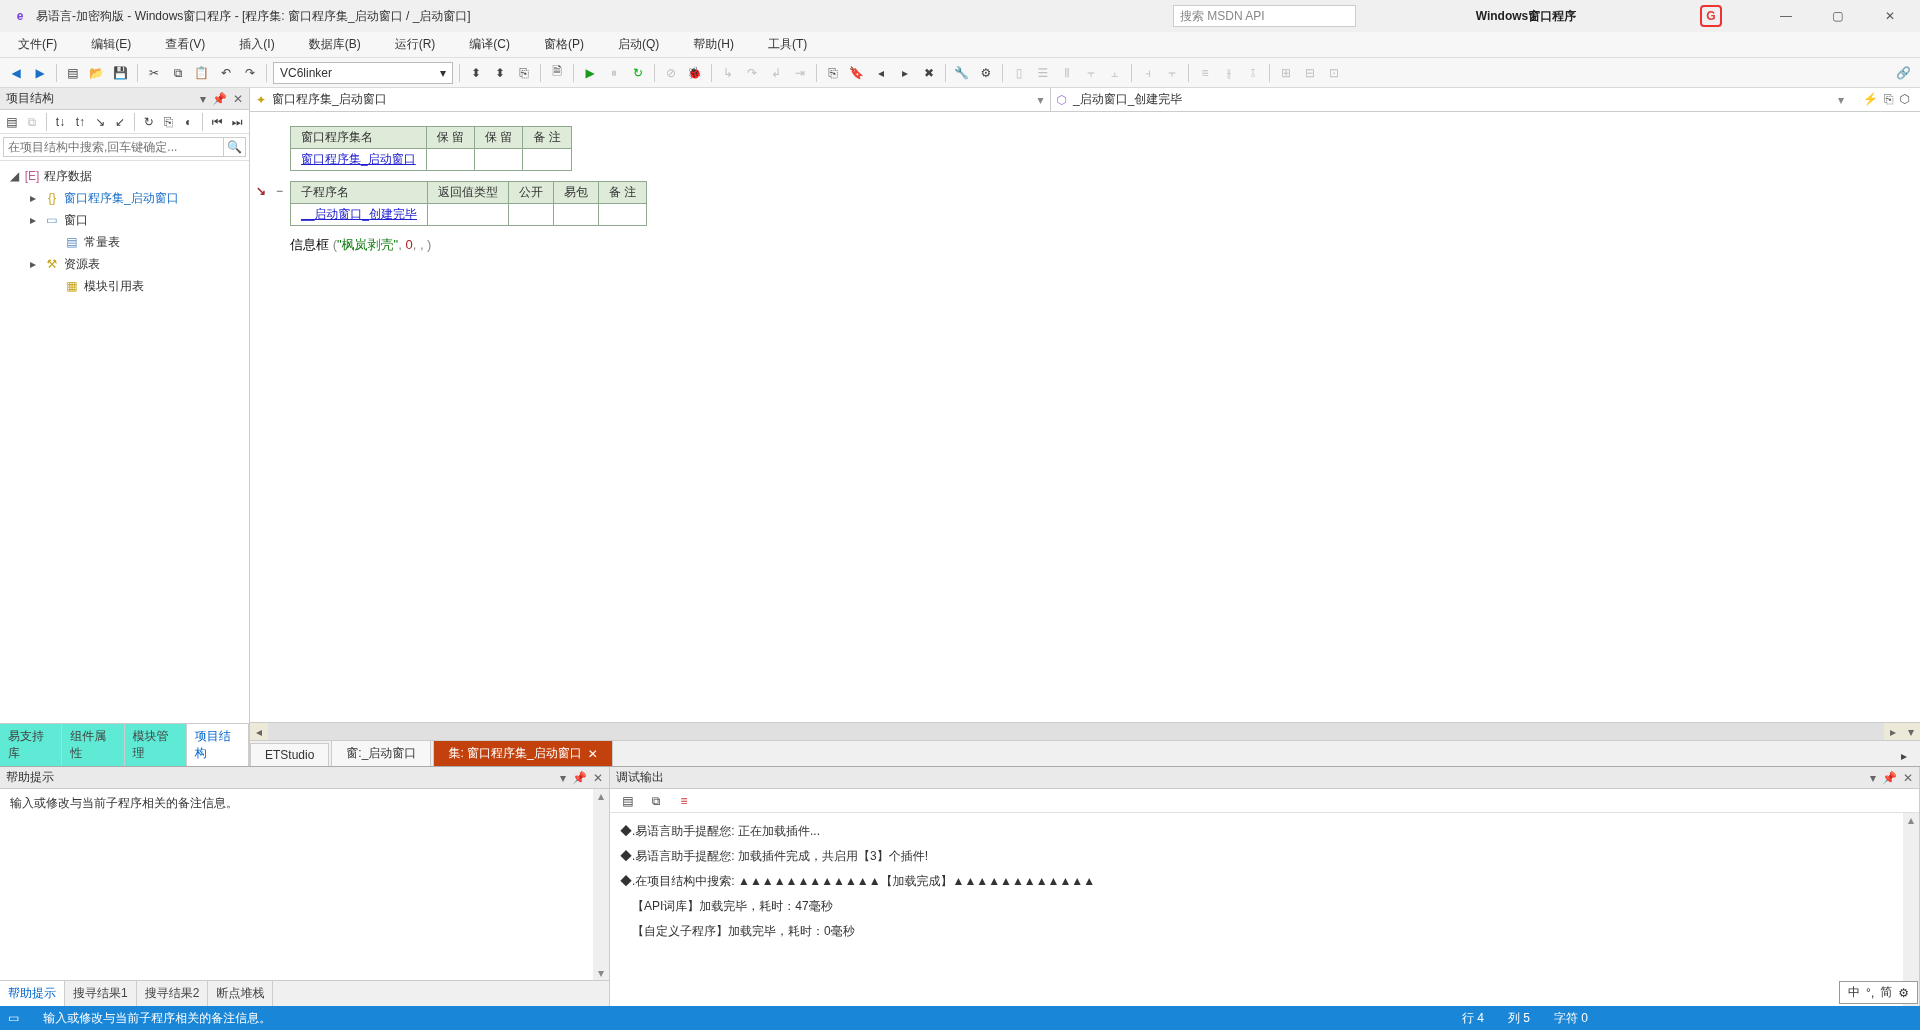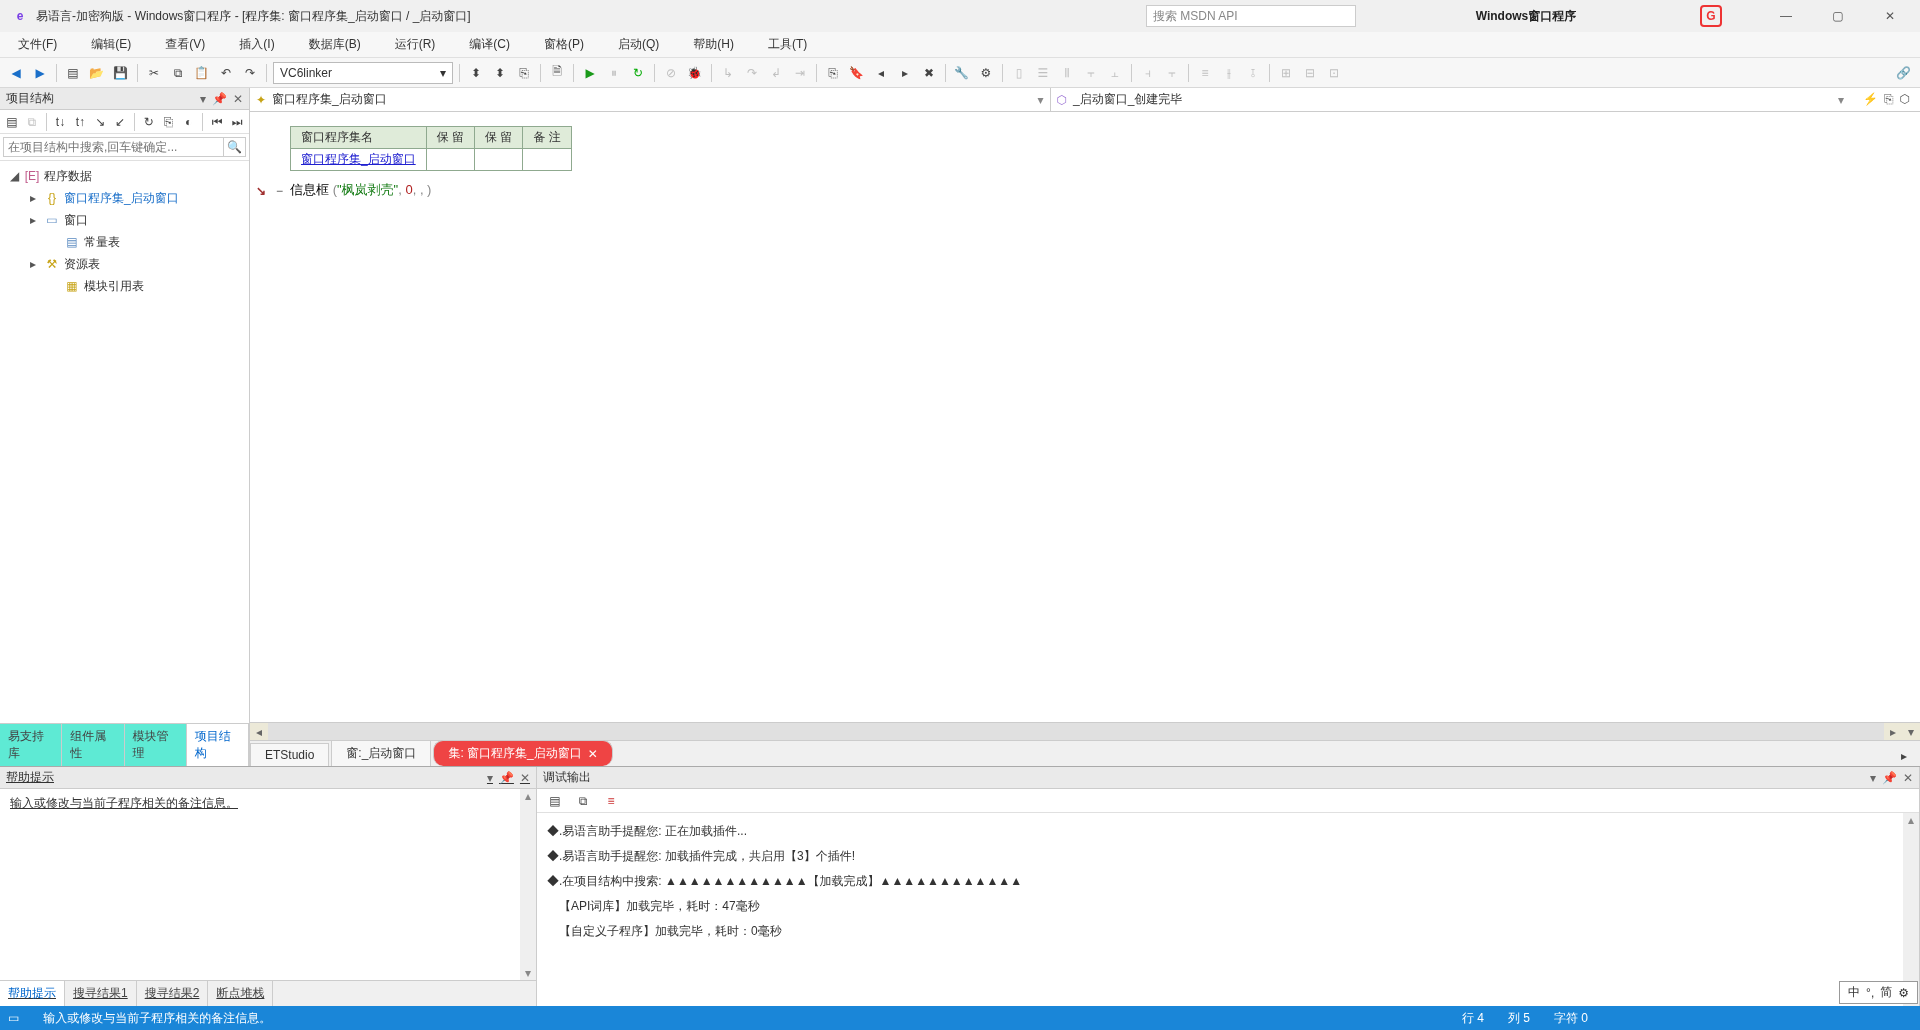--- a/index.html
+++ b/index.html
@@ -1,20 +1,20 @@
 <!DOCTYPE html>
 <html><head>
 <meta charset="utf-8">
 <style>
 * { margin: 0; padding: 0; box-sizing: border-box; font-family: "Microsoft YaHei", "Segoe UI", sans-serif; }
 body { width: 1920px; height: 1030px; background: #fff; overflow: hidden; font-size: 12px; color: #333; display: flex; flex-direction: column; }
 .titlebar { height: 32px; background: #f0f0f0; display: flex; align-items: center; padding: 0 4px; }
 .titlebar .logo { width: 20px; height: 20px; margin: 0 6px; display:flex; align-items:center; justify-content:center; color:#7a3fe6; font-weight:bold; }
 .titlebar .title { flex: 0 0 auto; margin-right: 8px; }
-.titlebar .search-api { margin-left: auto; width: 210px; height: 22px; border: 1px solid #ccc; background: #fff; padding: 0 6px; color: #888; display:flex; align-items:center; }
+.titlebar .search-api { margin-left: auto; width: 183px; height: 22px; border: 1px solid #ccc; background: #fff; padding: 0 6px; color: #888; display:flex; align-items:center; }
 .titlebar .mid-label { width: 340px; text-align: center; font-weight: bold; color: #222; }
 .titlebar .red-circle { width: 22px; height: 22px; border:2px solid #e33; border-radius:4px; color:#e33; display:flex; align-items:center; justify-content:center; font-weight:bold; margin:0 42px 0 4px; }
 .winbtns { display: flex; gap: 24px; margin-left: 8px; margin-right: 12px; }
 .winbtn { width: 28px; height: 20px; display: flex; align-items: center; justify-content: center; color: #555; }
 .menubar { height: 26px; background: #f7f7f7; display: flex; align-items: center; gap: 34px; padding: 0 18px; border-bottom: 1px solid #e0e0e0; }
 .menubar span { cursor: default; }
 .toolbar { height: 30px; background: #f7f7f7; display: flex; align-items: center; gap: 4px; padding: 0 6px; border-bottom: 1px solid #d8d8d8; }
 .tbtn { width: 20px; height: 20px; display: flex; align-items: center; justify-content: center; color: #444; }
 .tsep { width: 1px; height: 18px; background: #ccc; margin: 0 2px; }
 .linker-combo { width: 180px; height: 22px; border: 1px solid #bbb; background: #fff; display: flex; align-items: center; padding: 0 6px; justify-content: space-between; }
@@ -53,26 +53,26 @@
 .codeline { margin-top:2px; font-size:13px; }
 .codeline .fn { color:#000; }
 .codeline .p { color:#888; }
 .codeline .str { color:#127a12; }
 .codeline .num { color:#b02020; }
 .center-scroll { height:18px; background:#ece9d8; border-top:1px solid #ccc; display:flex; }
 .center-scroll .sc-l, .center-scroll .sc-r { width:18px; display:flex; align-items:center; justify-content:center; color:#666; }
 .center-scroll .sc-track { flex:1; background:#e0e0e0; }
 .center-tabs { height:26px; background:#f0f0f0; display:flex; align-items:flex-end; border-top:1px solid #ccc; }
 .ctab { padding:4px 14px; border:1px solid #ccc; border-bottom:none; background:#f7f7f7; margin-right:2px; display:flex; align-items:center; gap:6px; }
-.ctab.active { background:#ef4444; color:#fff;border-radius:10px; }
+.ctab.active { background:#c2410c; color:#fff; }
 .ctab .x { color:#fff; }
 .right-tools { width:70px; display:flex; justify-content:flex-end; gap:6px; padding:4px 10px 0 0; color:#555; }
 .bottom { display:flex; height:240px; border-top:1px solid #aaa; }
 .bpanel { display:flex; flex-direction:column; border-right:1px solid #ccc; }
-.bpanel.left { width:537px;text-decoration:underline; }
+.bpanel.left { width:610px; }
 .bpanel.right { flex:1; }
 .bp-head { height:22px; background:#eaeaea; display:flex; align-items:center; padding:0 6px; justify-content:space-between; border-bottom:1px solid #ccc; }
 .bp-head .hx { display:flex; gap:6px; color:#666; }
 .bp-body { flex:1; background:#fff; padding:6px 10px; overflow:auto; position:relative; }
 .bp-tb { height:24px; display:flex; align-items:center; gap:8px; padding:0 8px; border-bottom:1px solid #e0e0e0; }
 .bp-tabs { display:flex; border-top:1px solid #ccc; background:#f0f0f0; }
 .dbg-line { padding: 4px 0; }
 .scrollbar-v { position:absolute; right:0; top:0; bottom:0; width:16px; background:#efefef; display:flex; flex-direction:column; justify-content:space-between; align-items:center; color:#888; }
 .statusbar { height:24px; background:#1a86d8; color:#fff; display:flex; align-items:center; padding:0 8px; gap:24px; font-size:12px; }
 .statusbar .sp { flex:1; }
@@ -280,20 +280,38 @@
         <tr>
           <td class="link">窗口程序集_启动窗口</td>
           <td></td>
               <td></td>
               <td></td>
         </tr>
       </tbody>
         </table>
       <span class="gutter-arrow">↘</span>
       <span class="gutter-minus">−</span>
+      <table class="code-table">
+        <tbody>
+            <tr>
+          <th>子程序名</th>
+          <th>返回值类型</th>
+          <th>公开</th>
+          <th>易包</th>
+          <th>备 注</th>
+        </tr>
+        <tr>
+          <td class="link">__启动窗口_创建完毕</td>
+          <td></td>
+              <td></td>
+              <td></td>
+              <td></td>
+        </tr>
+      </tbody>
+        </table>
       <div class="codeline">
         <span class="fn">信息框</span>
         <span class="p"> (</span><span class="str">"枫岚剥壳"</span><span class="p">, </span><span class="num">0</span><span class="p">, , )</span>
       </div>
     </div>
     <div class="center-scroll">
       <div class="sc-l">◂</div>
       <div class="sc-track"></div>
       <div class="sc-r">▸</div>
       <div class="sc-r">▾</div>

